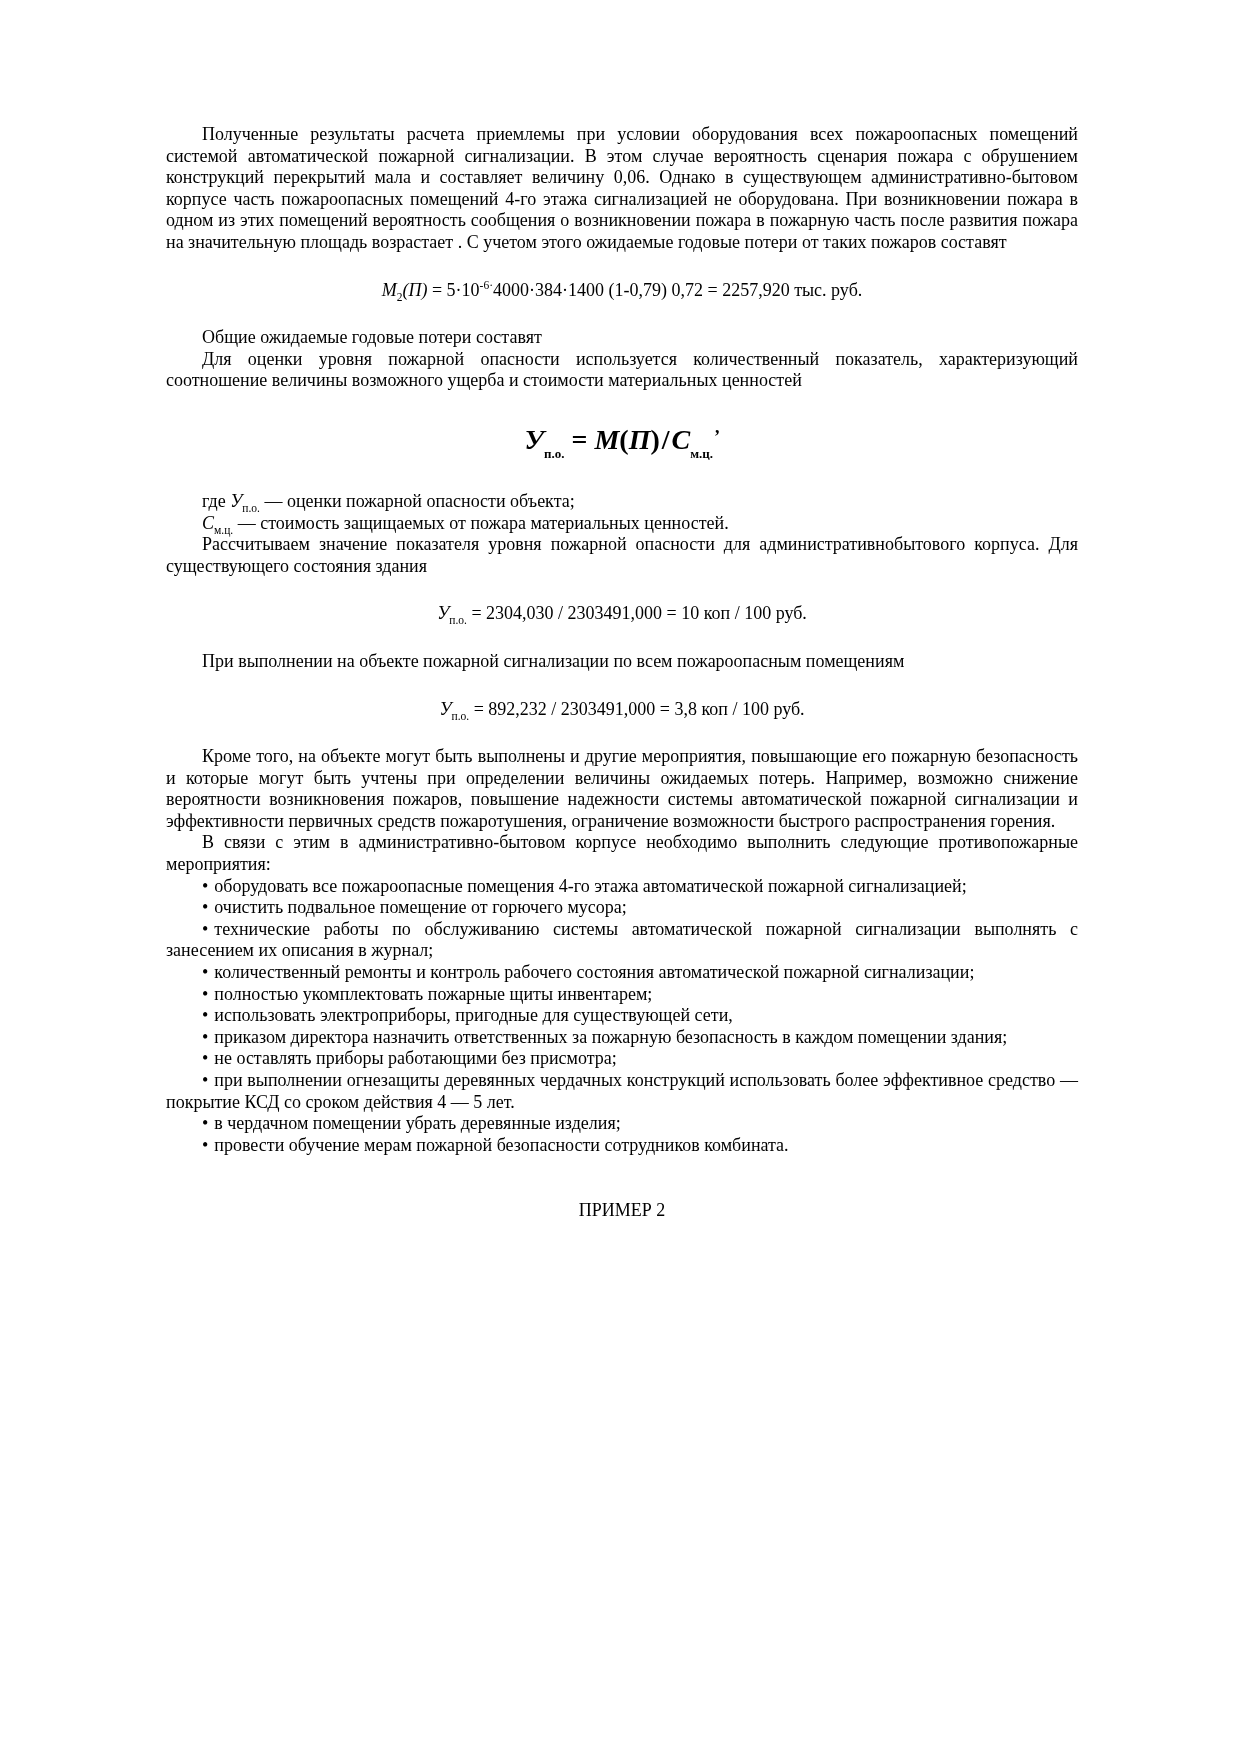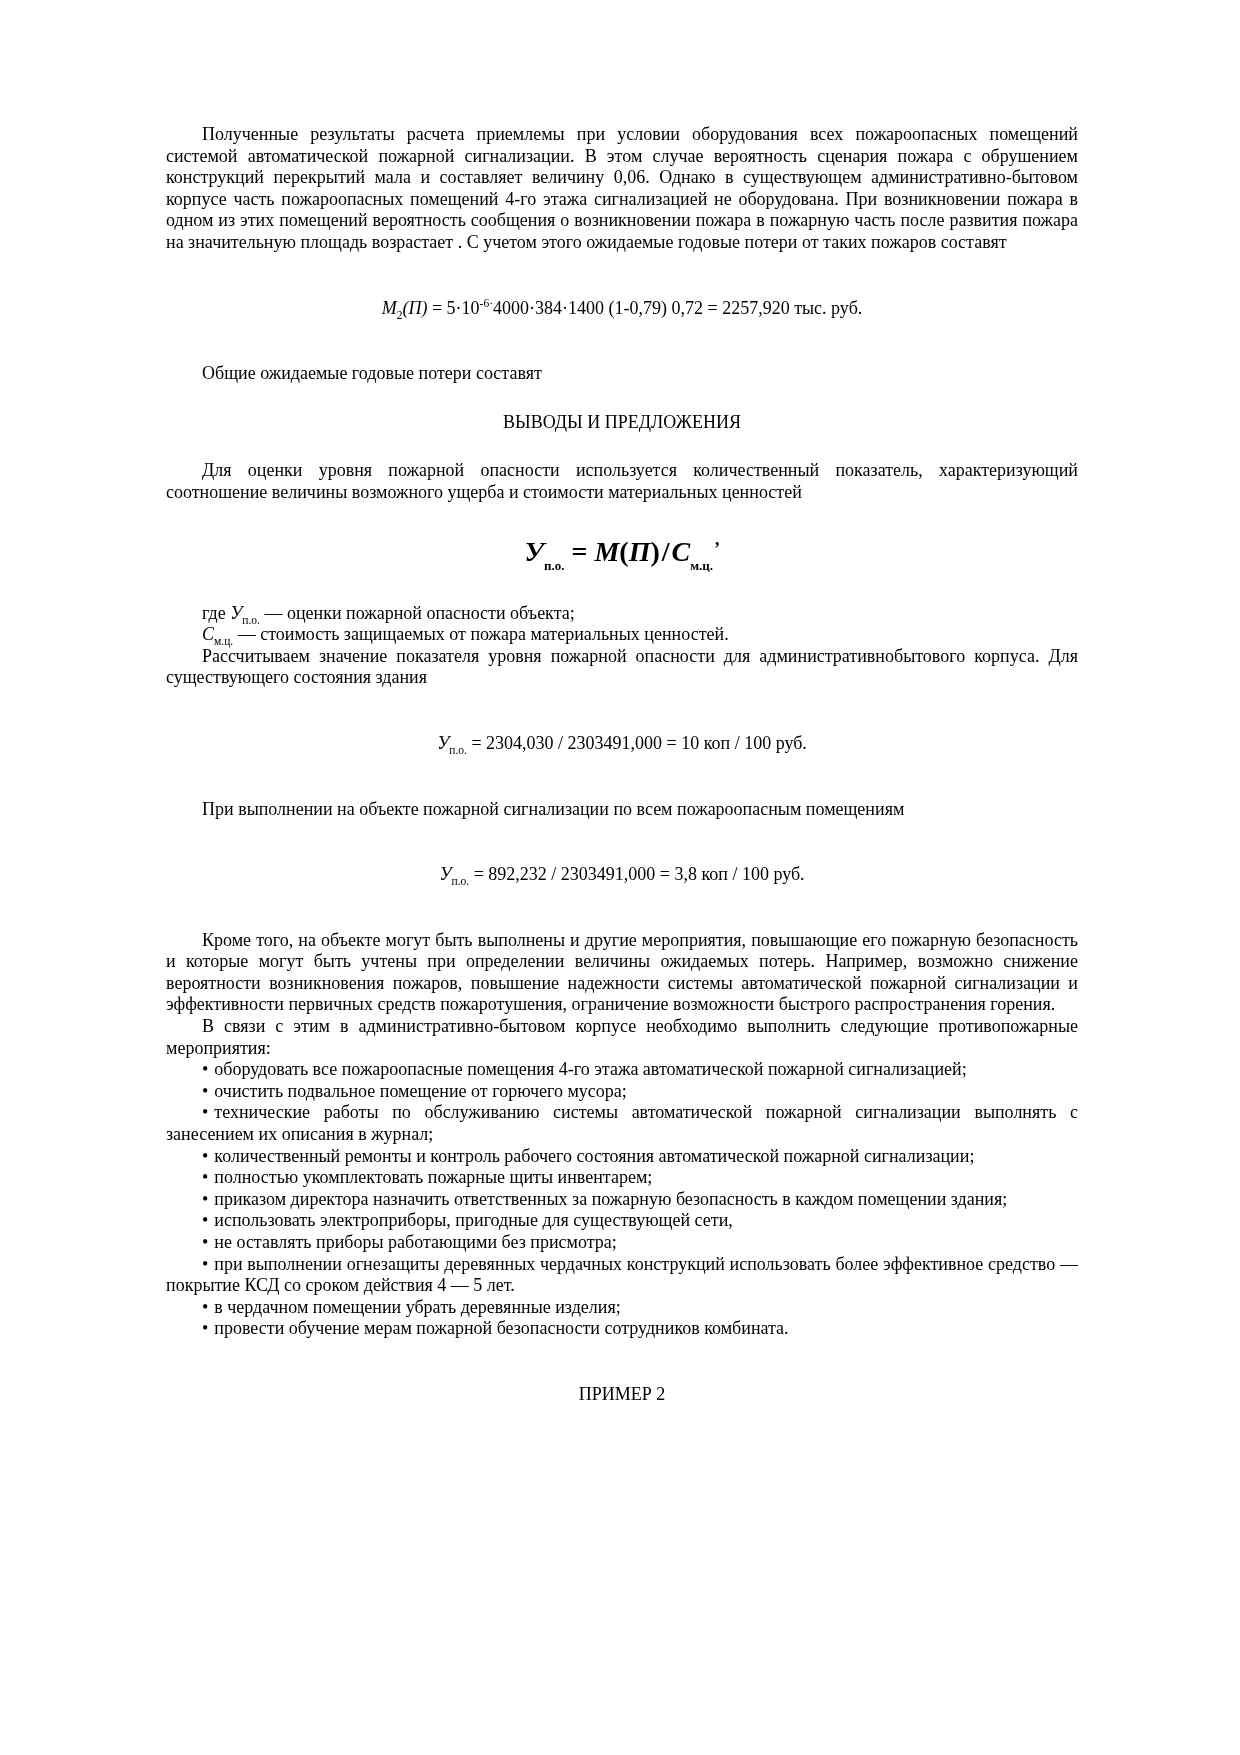--- a/index.html
+++ b/index.html
@@ -14,21 +14,21 @@
     padding: 124px 162px 0 166px;
     font-size: 18px;
     line-height: 21.6px;
     text-align: justify;
   }
   .page p { margin: 0; text-indent: 36px; }
   .it { font-style: italic; }
   sub { font-size: 11.5px; line-height: 0; }
   sup { font-size: 11.5px; line-height: 0; }
   .formula {
-    margin: 44px 0;
+    margin: 26px 0;
     text-align: center;
     text-indent: 0;
   }
   .heading-center {
     margin: 27px 0;
     text-align: center;
     text-indent: 0;
   }
   .eq {
     margin: 28px 0;
@@ -53,21 +53,20 @@
 
 <div class="page">
 
   <p>Полученные результаты расчета приемлемы при условии оборудования всех пожароопасных помещений системой автоматической пожарной сигнализации. В этом случае вероятность сценария пожара с обрушением конструкций перекрытий мала и составляет величину 0,06. Однако в существующем административно-бытовом корпусе часть пожароопасных помещений 4-го этажа сигнализацией не оборудована. При возникновении пожара в одном из этих помещений вероятность сообщения о возникновении пожара в пожарную часть после развития пожара на значительную площадь возрастает . С учетом этого ожидаемые годовые потери от таких пожаров составят</p>
 
   <div class="formula"><span class="it">М</span><sub>2</sub><span class="it">(П)</span><span> = 5·10</span><sup>-6·</sup><span>4000·384·1400 (1-0,79) 0,72 = 2257,920 тыс. руб.</span></div>
 
   <p>Общие ожидаемые годовые потери составят</p>
 
 
-  <div class="heading-center">ВЫВОДЫ И ПРЕДЛОЖЕНИЯ</div>
 
   <p>Для оценки уровня пожарной опасности используется количественный показатель, характеризующий соотношение величины возможного ущерба и стоимости материальных ценностей</p>
 
   <div class="eq"><span class="ei">У</span><sub class="en">п.о.</sub><span class="en eqs">=</span><span class="ei">М</span><span class="en">(</span><span class="ei">П</span><span class="en">)</span><span class="en sl">/</span><span class="ei">С</span><sub class="en">м.ц.</sub><span class="en comma">,</span></div>
 
   <p><span>где </span><span class="it">У</span><sub>п.о.</sub><span> — оценки пожарной опасности объекта;</span></p>
 
   <p class="g2"><span class="it">С</span><sub>м.ц.</sub><span> — стоимость защищаемых от пожара материальных ценностей.</span></p>
 
   <p>Рассчитываем значение показателя уровня пожарной опасности для административнобытового корпуса. Для существующего состояния здания</p>
@@ -80,22 +79,22 @@
 
   <p>Кроме того, на объекте могут быть выполнены и другие мероприятия, повышающие его пожарную безопасность и которые могут быть учтены при определении величины ожидаемых потерь. Например, возможно снижение вероятности возникновения пожаров, повышение надежности системы автоматической пожарной сигнализации и эффективности первичных средств пожаротушения, ограничение возможности быстрого распространения горения.</p>
 
   <p>В связи с этим в административно-бытовом корпусе необходимо выполнить следующие противопожарные мероприятия:</p>
 
   <p class="bullet-item"><span class="b">•</span><span>оборудовать все пожароопасные помещения 4-го этажа автоматической пожарной сигнализацией;</span></p>
   <p class="bullet-item"><span class="b">•</span><span>очистить подвальное помещение от горючего мусора;</span></p>
   <p class="bullet-item"><span class="b">•</span><span>технические работы по обслуживанию системы автоматической пожарной сигнализации выполнять с занесением их описания в журнал;</span></p>
   <p class="bullet-item"><span class="b">•</span><span>количественный ремонты и контроль рабочего состояния автоматической пожарной сигнализации;</span></p>
   <p class="bullet-item"><span class="b">•</span><span>полностью укомплектовать пожарные щиты инвентарем;</span></p>
+  <p class="bullet-item"><span class="b">•</span><span>использовать электроприборы, пригодные для существующей сети,</span></p>
   <p class="bullet-item"><span class="b">•</span><span>приказом директора назначить ответственных за пожарную безопасность в каждом помещении здания;</span></p>
-  <p class="bullet-item"><span class="b">•</span><span>использовать электроприборы, пригодные для существующей сети,</span></p>
   <p class="bullet-item"><span class="b">•</span><span>не оставлять приборы работающими без присмотра;</span></p>
   <p class="bullet-item"><span class="b">•</span><span>при выполнении огнезащиты деревянных чердачных конструкций использовать более эффективное средство — покрытие КСД со сроком действия 4 — 5 лет.</span></p>
   <p class="bullet-item"><span class="b">•</span><span>в чердачном помещении убрать деревянные изделия;</span></p>
   <p class="bullet-item"><span class="b">•</span><span>провести обучение мерам пожарной безопасности сотрудников комбината.</span></p>
 
   <div class="heading-center example-heading">ПРИМЕР 2</div>
 
 </div>
 
 </body></html>

